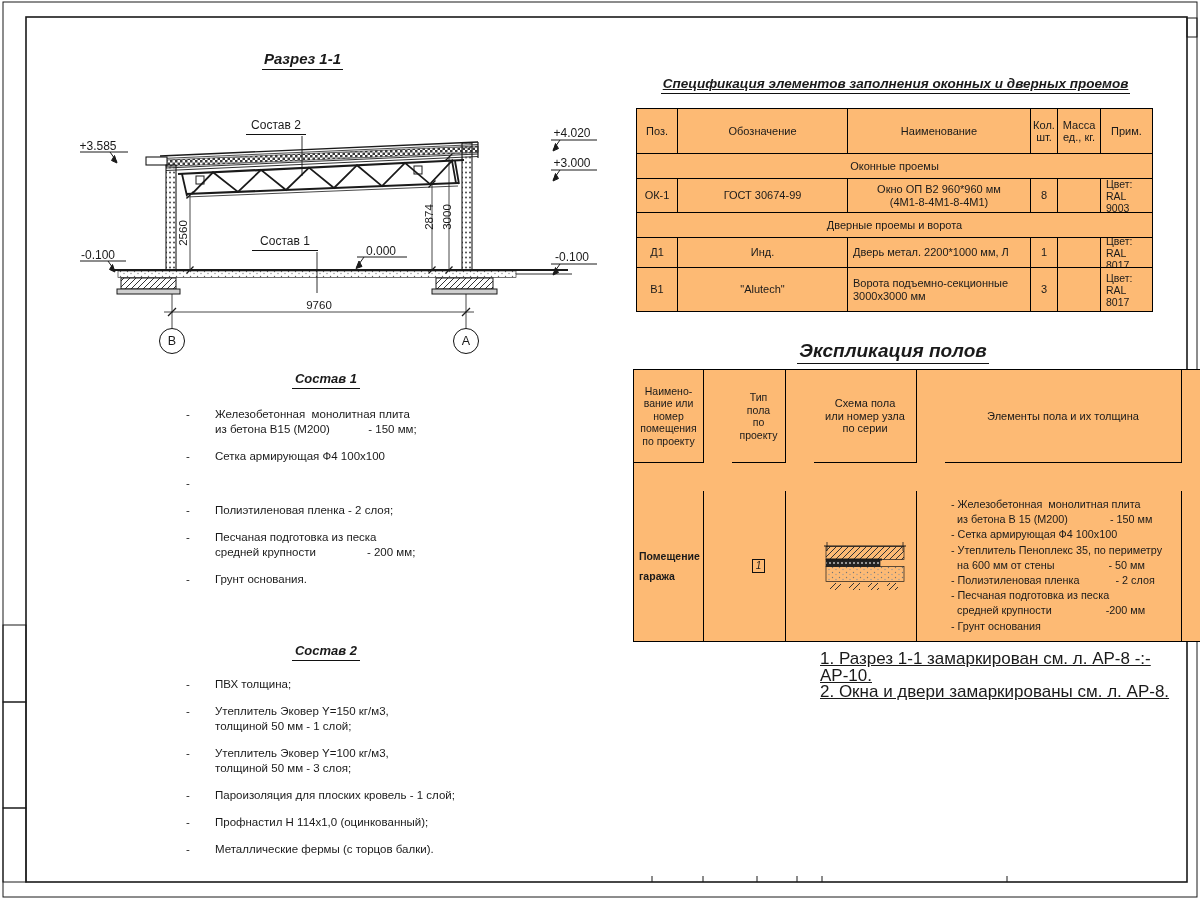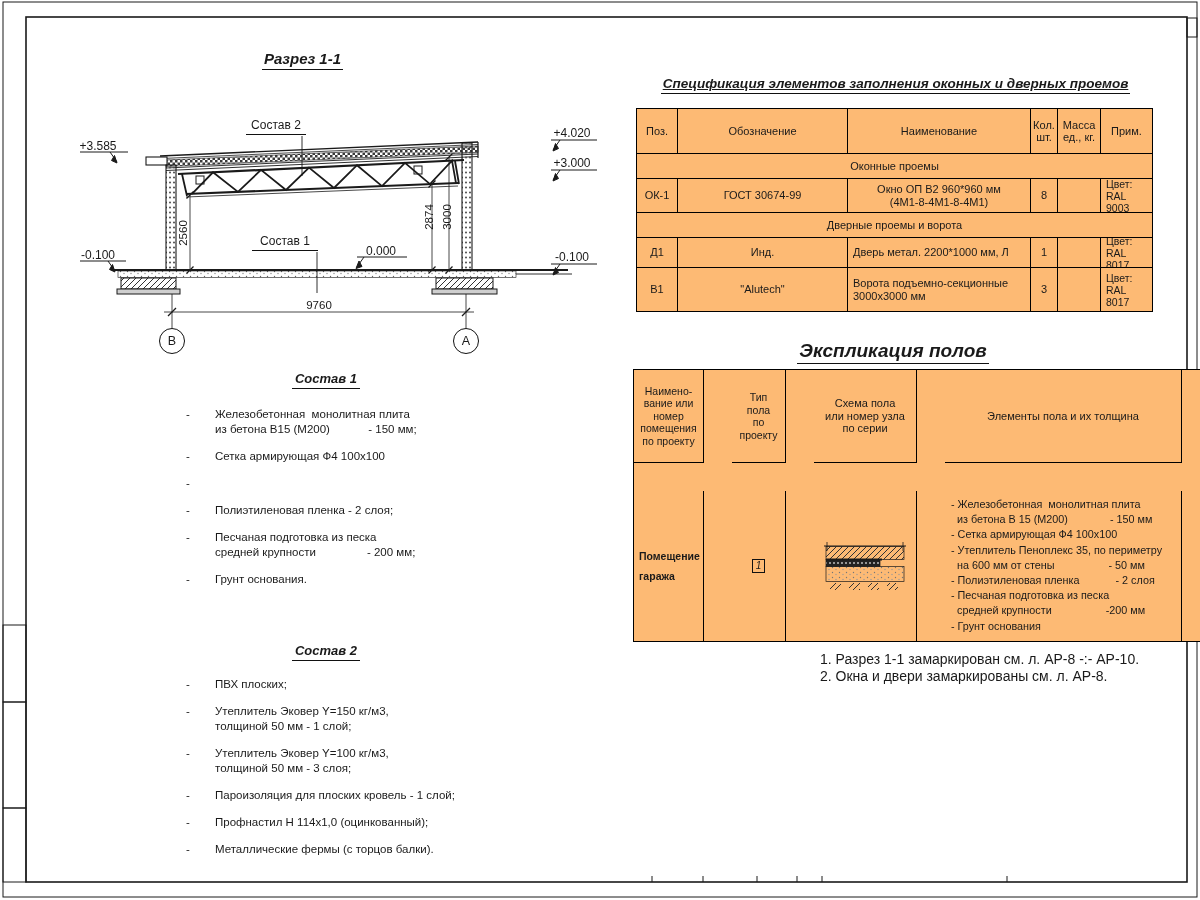--- a/index.html
+++ b/index.html
@@ -38,21 +38,21 @@
 
   
   .sostav-list { position:absolute; z-index:2; width:310px; }
   .s-item { display:flex; margin-bottom:12px; font-size:11.5px; line-height:15px; }
   .s-item .dash { width:29px; flex:none; }
   .s-item .itxt { white-space:pre-wrap; }
   .sostav-title { position:absolute; z-index:2; width:100px; text-align:center;
                   font-style:italic; font-weight:bold; font-size:13px; }
   .sostav-title span { border-bottom:1.2px solid #111; padding:0 3px 2px 3px; }
 
-  .notes { position:absolute; z-index:2; font-size:14px; line-height:16.5px; }
+  .notes { position:absolute; z-index:2; font-size:17px; line-height:16.5px;text-decoration:underline; }
 </style>
 </head>
 <body>
 
 <div class="page">
 
   <svg class="overlay" width="1200" height="900" viewBox="0 0 1200 900">
     <defs>
       <pattern id="checker" width="5" height="5" patternUnits="userSpaceOnUse">
         <rect width="5" height="5" fill="#fff"></rect>
@@ -335,21 +335,21 @@
       <span class="itxt">Грунт основания.</span>
       </div>
   </div>
 
   <div class="sostav-title" style="left:276px; top:643px;">
     <span>Состав 2</span>
   </div>
   <div class="sostav-list" style="left:186px; top:677px;">
     <div class="s-item">
       <span class="dash">-</span>
-      <span class="itxt">ПВХ плоских;</span>
+      <span class="itxt">ПВХ толщина;</span>
       </div>
     <div class="s-item">
       <span class="dash">-</span>
       <span class="itxt">Утеплитель Эковер Y=150 кг/м3,
 толщиной 50 мм - 1 слой;</span>
       </div>
     <div class="s-item">
       <span class="dash">-</span>
       <span class="itxt">Утеплитель Эковер Y=100 кг/м3,
 толщиной 50 мм - 3 слоя;</span>

